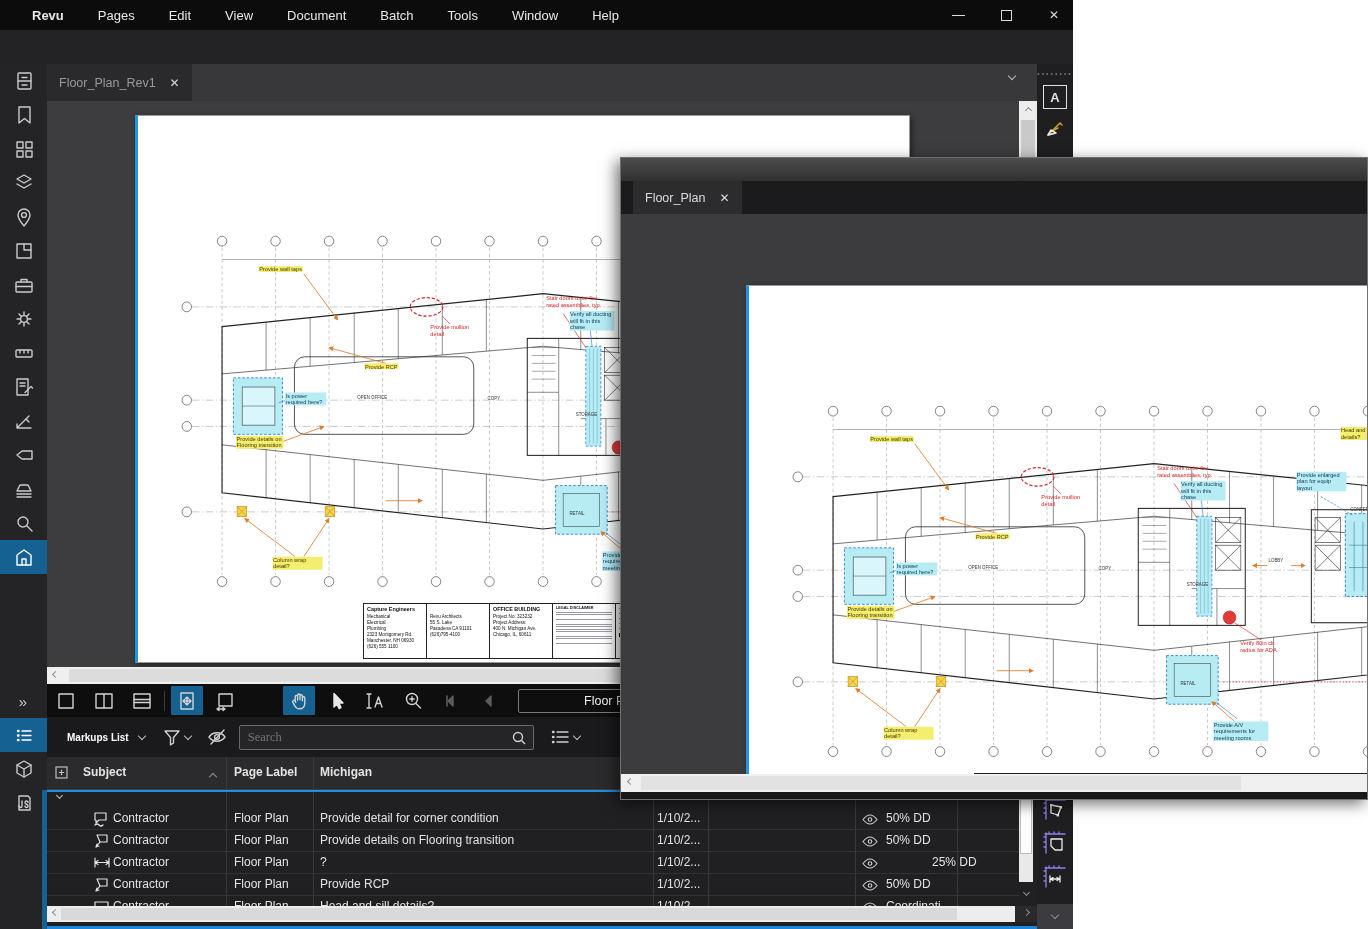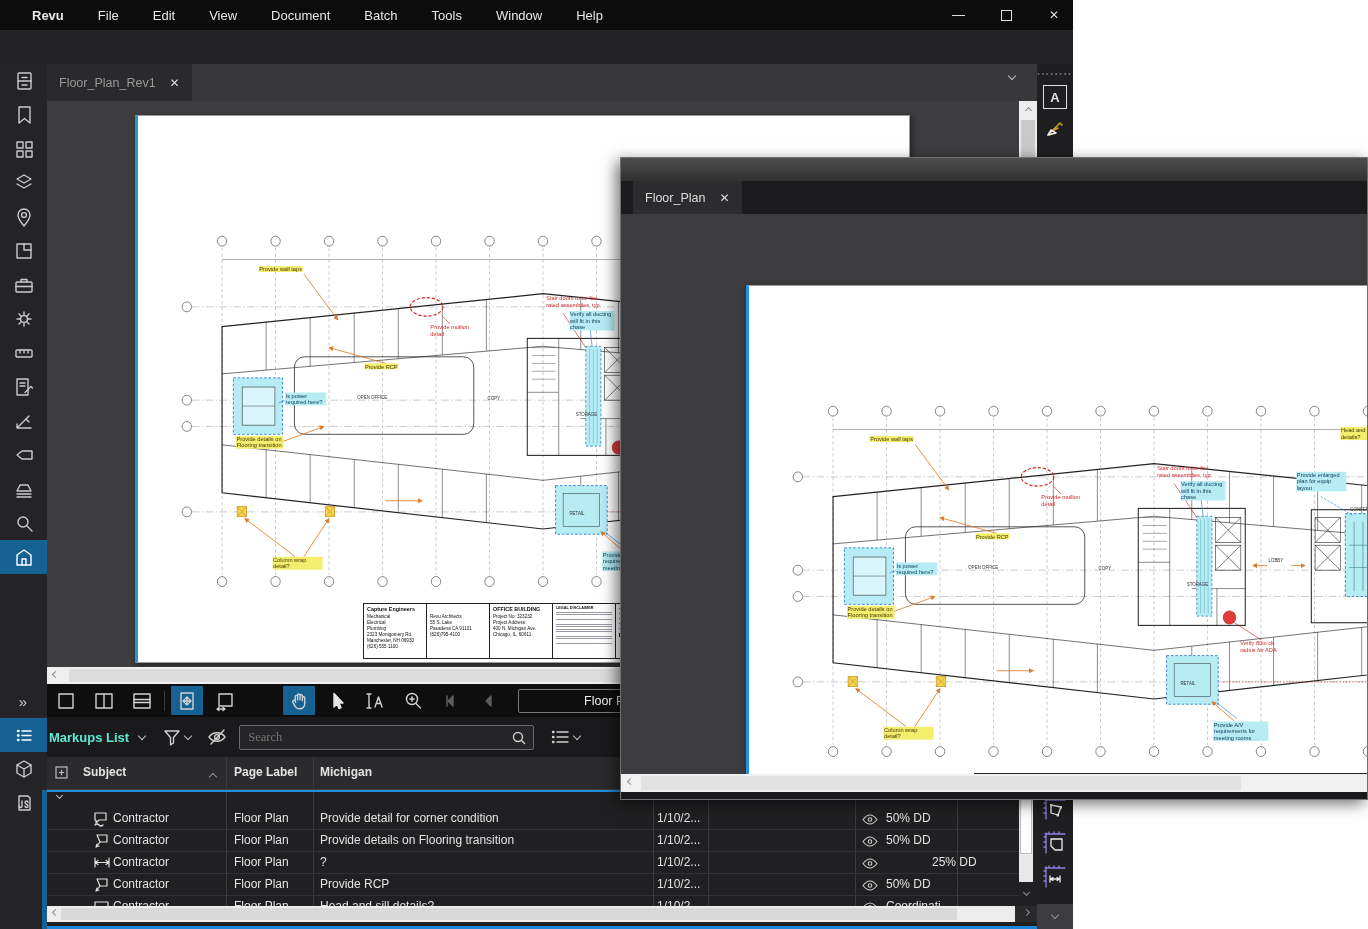--- a/index.html
+++ b/index.html
@@ -85,21 +85,21 @@
   .nb-btn{width:32px;height:29px;margin:0 3px;display:flex;align-items:center;justify-content:center;border-radius:1px}
   .nb-btn svg{fill:none;stroke:#d2d2d2;stroke-width:1.4;stroke-linecap:round;stroke-linejoin:round}
   .nb-btn.active{background:#156192}
   .nb-btn.dim svg{stroke:#5c5c5c;fill:#5c5c5c}
   .nb-sep{width:1px;height:20px;background:#3a3a3a;margin:0 3px}
   .nb-field{margin-left:10px;width:132px;height:24px;border:1px solid #7a7a7a;border-radius:2px;color:#efefef;font-size:12.5px;display:flex;align-items:center;justify-content:flex-end;padding:0 8px;background:#0e0e0f}
   
   .mkpanel{position:absolute;left:47px;top:717px;width:990px;height:212px;background:#202022;color:#e3e3e3;border-bottom:3px solid #1e86d8}
   .mk-accent-left{position:absolute;left:42px;top:790px;width:5px;height:139px;background:#156192;z-index:2}
   .mk-head{position:absolute;left:0;top:0;width:100%;height:40px;background:#1a1a1c;display:flex;align-items:center}
-  .mk-title{font-size:13px;font-weight:bold;margin-left:2px;color:#5eead4}
+  .mk-title{font-size:10px;font-weight:bold;margin-left:20px;color:#ffffff}
   .mk-hgap{width:14px}
   .mk-ic{display:flex;align-items:center;justify-content:center;width:26px;height:26px}
   .mk-ic svg{fill:none;stroke:#cfcfcf;stroke-width:1.4;stroke-linecap:round;stroke-linejoin:round}
   .mk-search{position:relative;width:295px;height:25px;background:#252527;border:1px solid #6a6a6a;border-radius:2px;margin-left:8px;display:flex;align-items:center}
   .mk-search input{background:transparent;border:none;outline:none;color:#ddd;font-size:12.5px;padding:0 8px;width:260px;font-family:Liberation Serif, serif}
   .mk-search .mag{position:absolute;right:6px;top:4px}
   .mk-colhead{position:absolute;left:0;top:40px;width:100%;height:33px;background:#2b2b2d;border-bottom:1px solid #3f3f42;font-weight:bold;font-size:12px}
   .mk-colhead .cell{position:absolute;top:8px}
   .mk-body{position:absolute;left:0;top:73px;width:972px;height:116px;overflow:hidden}
   .mk-grouprow{position:absolute;left:0;top:0;width:100%;height:18px;border-top:2px solid #1f8fdf}
@@ -128,21 +128,21 @@
 </head>
 <body>
 
 <div class="screen">
   <div class="white-back"></div>
 
   <div class="main-win">
 
     <div class="menubar">
       <span class="mi">Revu</span>
-      <span class="mi">File</span>
+      <span class="mi">Pages</span>
       <span class="mi">Edit</span>
       <span class="mi">View</span>
       <span class="mi">Document</span>
       <span class="mi">Batch</span>
       <span class="mi">Tools</span>
       <span class="mi">Window</span>
       <span class="mi">Help</span>
       <div class="win-ctrls">
         <span class="wc">
             <span class="minbar"></span>

